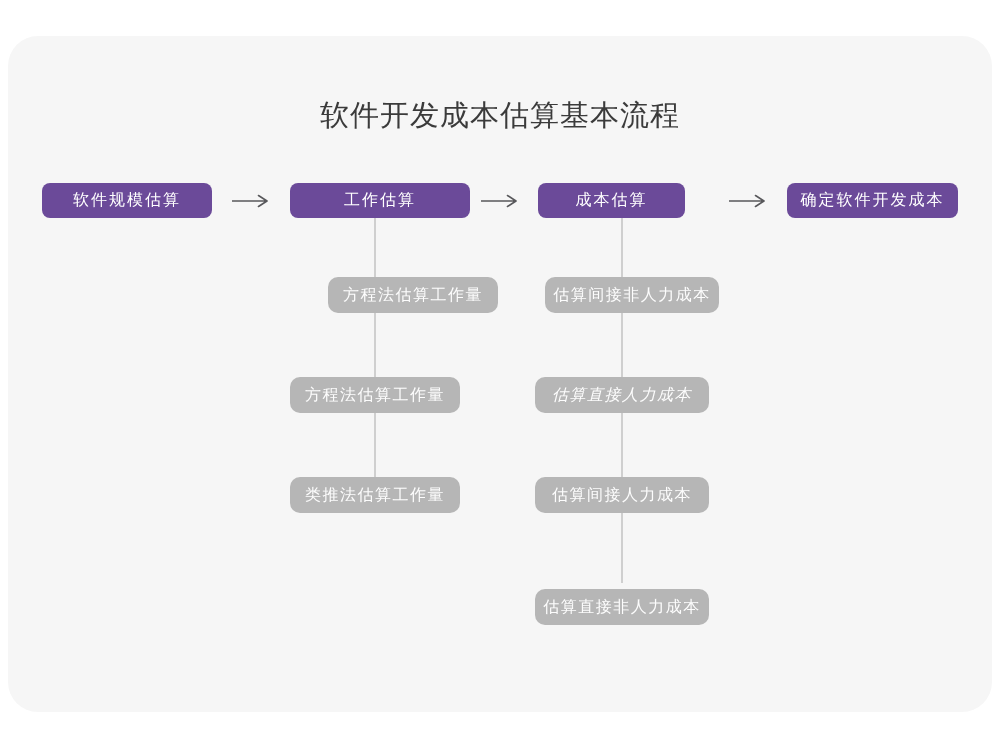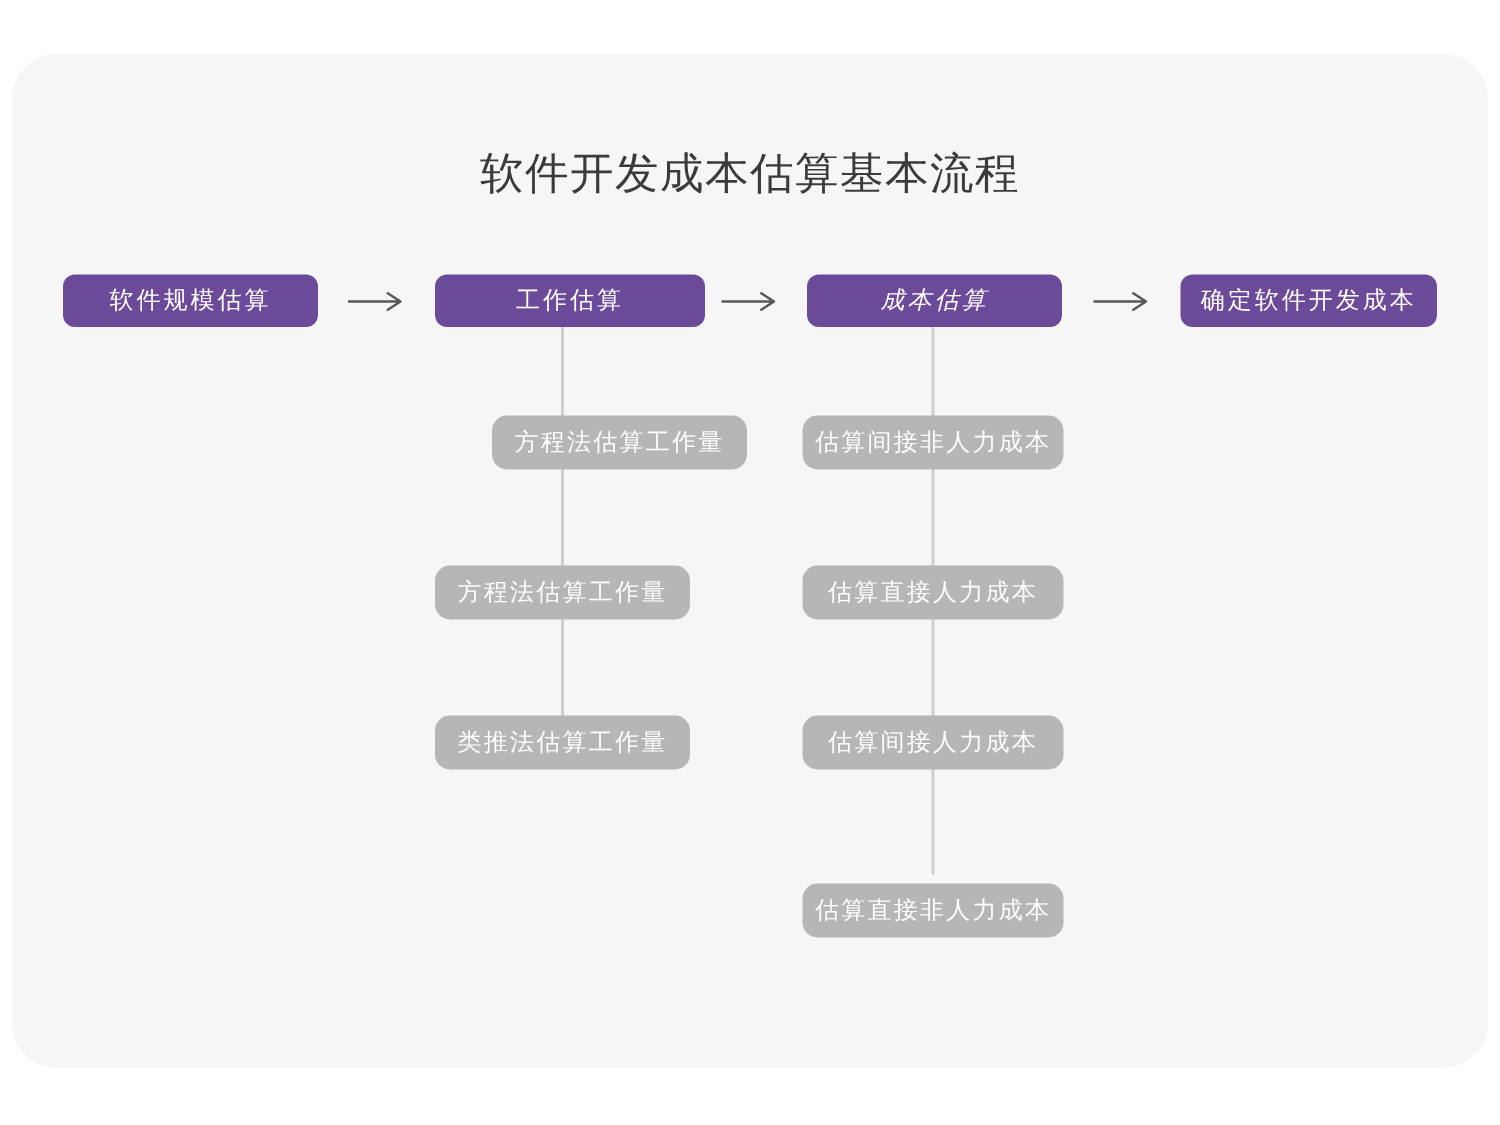--- a/index.html
+++ b/index.html
@@ -67,36 +67,36 @@
   .flow-arrow {
     position: absolute;
     top: 194px;
     width: 37px;
     height: 14px;
     z-index: 1;
   }
   
   .s1 { left: 42px;  width: 170px; }
   .s2 { left: 290px; width: 180px; font-family: Liberation Serif, serif; }
-  .s3 { left: 538px; width: 170px; font-style: italic; }
+  .s3 { left: 538px; width: 147px; }
   .s4 { left: 787px; width: 171px; }
   
   .a1 { left: 232px; }
   .a2 { left: 481px; }
   .a3 { left: 729px; }
   
   .ca { left: 290px; width: 170px; }
   .ca-r1 { top: 277px; margin-left: 38px; }
   .ca-r2 { top: 377px; }
   .ca-r3 { top: 477px; }
   .line-a { left: 374px; top: 218px; height: 265px; }
   
   .cb { left: 535px; width: 174px; }
-  .cb-r1 { top: 277px; }
-  .cb-r2 { top: 377px; }
+  .cb-r1 { top: 277px; margin-left: 10px; }
+  .cb-r2 { top: 377px; font-style: italic; }
   .cb-r3 { top: 477px; }
   .cb-r4 { top: 589px; }
   .line-b { left: 621px; top: 218px; height: 365px; }
 </style>
 </head>
 <body>
 
 <div class="card"></div>
 
 <div class="title">软件开发成本估算基本流程</div>

